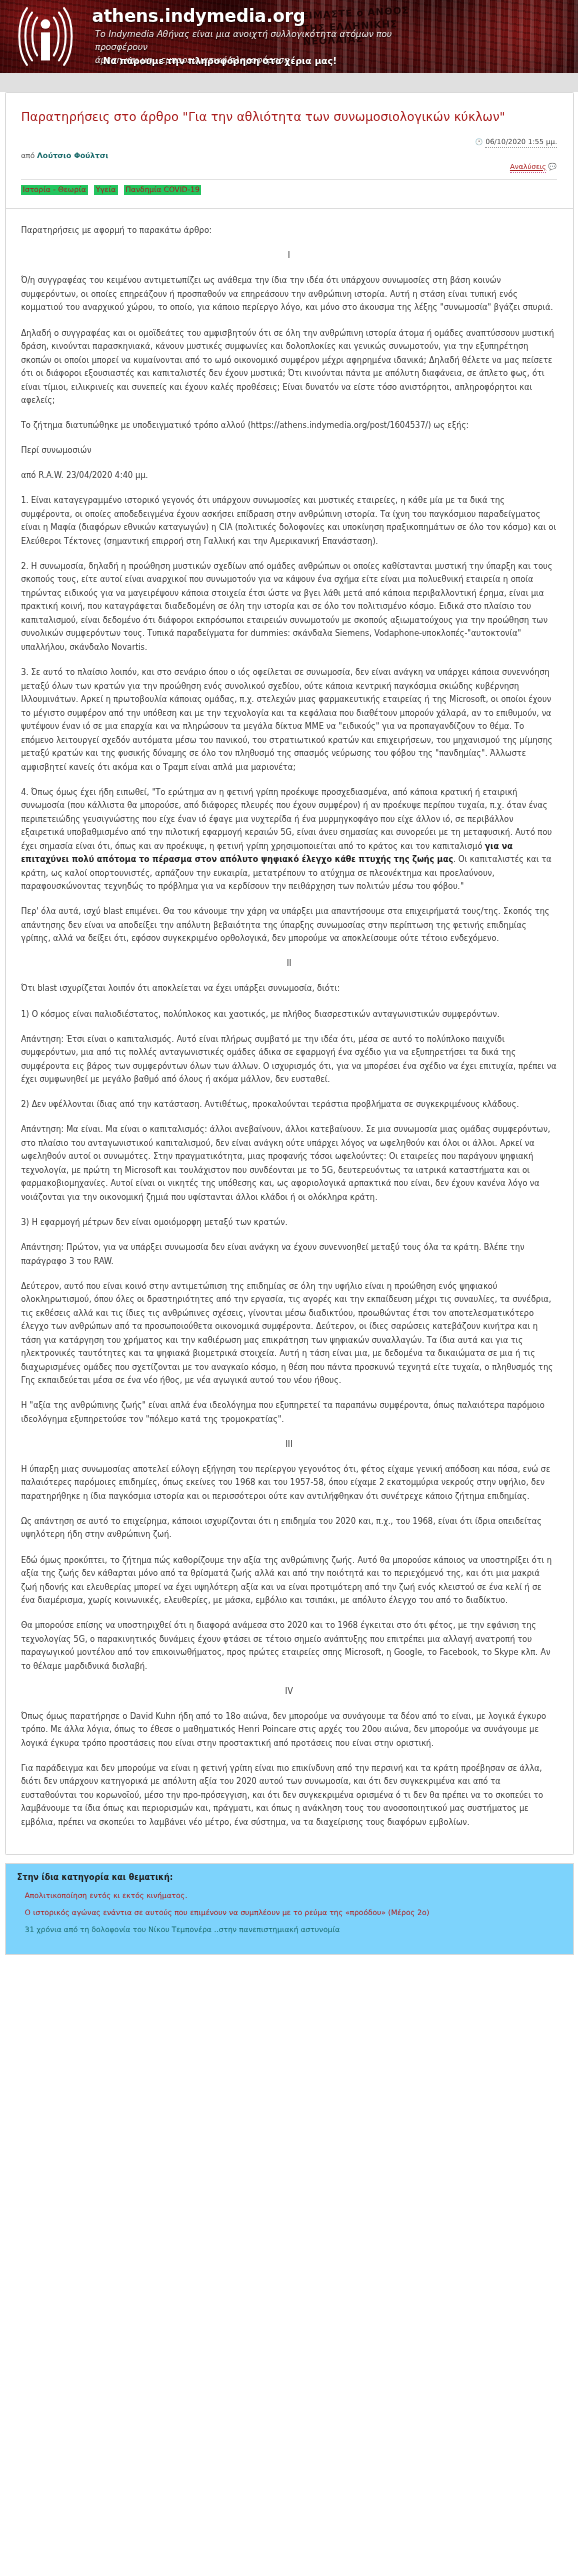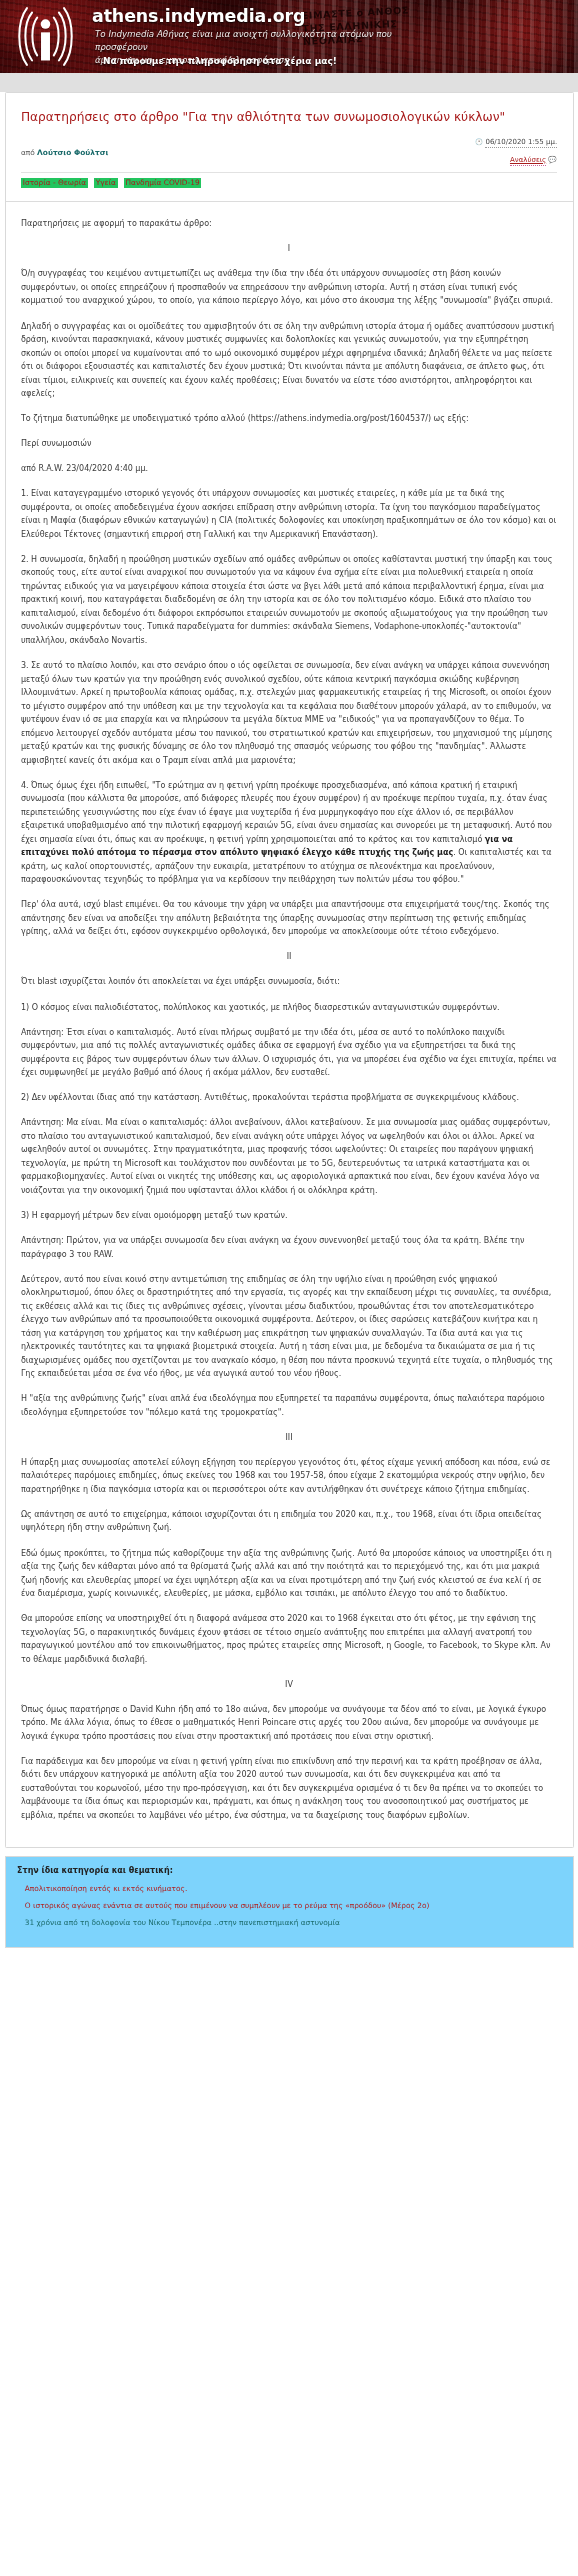--- a/index.html
+++ b/index.html
@@ -99,21 +99,21 @@
   }
   .byline-row{
     display:flex;justify-content:space-between;align-items:center;
     margin-top:13px;
     font-size:7.4px;
   }
   .byline{color:#555;}
   .byline .author{color:#1b6b6b;font-weight:700;text-decoration:none;}
   .meta-right{text-align:right;font-size:7px;color:#444;line-height:9.6px;}
   .meta-right .dt{border-bottom:0.6px dotted #999;padding-bottom:0.6px;white-space:nowrap;}
-  .meta-right .cat{color:#a81b1b;display:inline-block;margin-top:8px;border-bottom:0.6px dotted #c69;}
+  .meta-right .cat{color:#a81b1b;display:inline-block;margin-top:15px;border-bottom:0.6px dotted #c69;}
   .clock{font-size:6.4px;vertical-align:0.6px;}
   .bubble{color:#a81b1b;font-size:7px;}
 
   .tagline-sep{border:0;border-top:0.6px solid #e2e2e2;margin:5.8px 0 0 0;}
   .tags{padding:4.5px 0 2.6px 0;font-size:7.4px;}
   .tags a{
     color:#a81b1b;background:#22c55e;text-decoration:none;
     padding:0.6px 1.9px;margin-right:5.8px;display:inline-block;
   }
   .card-sep{border:0;border-top:0.6px solid #dcdcdc;margin:6.4px 0 0 0;}

